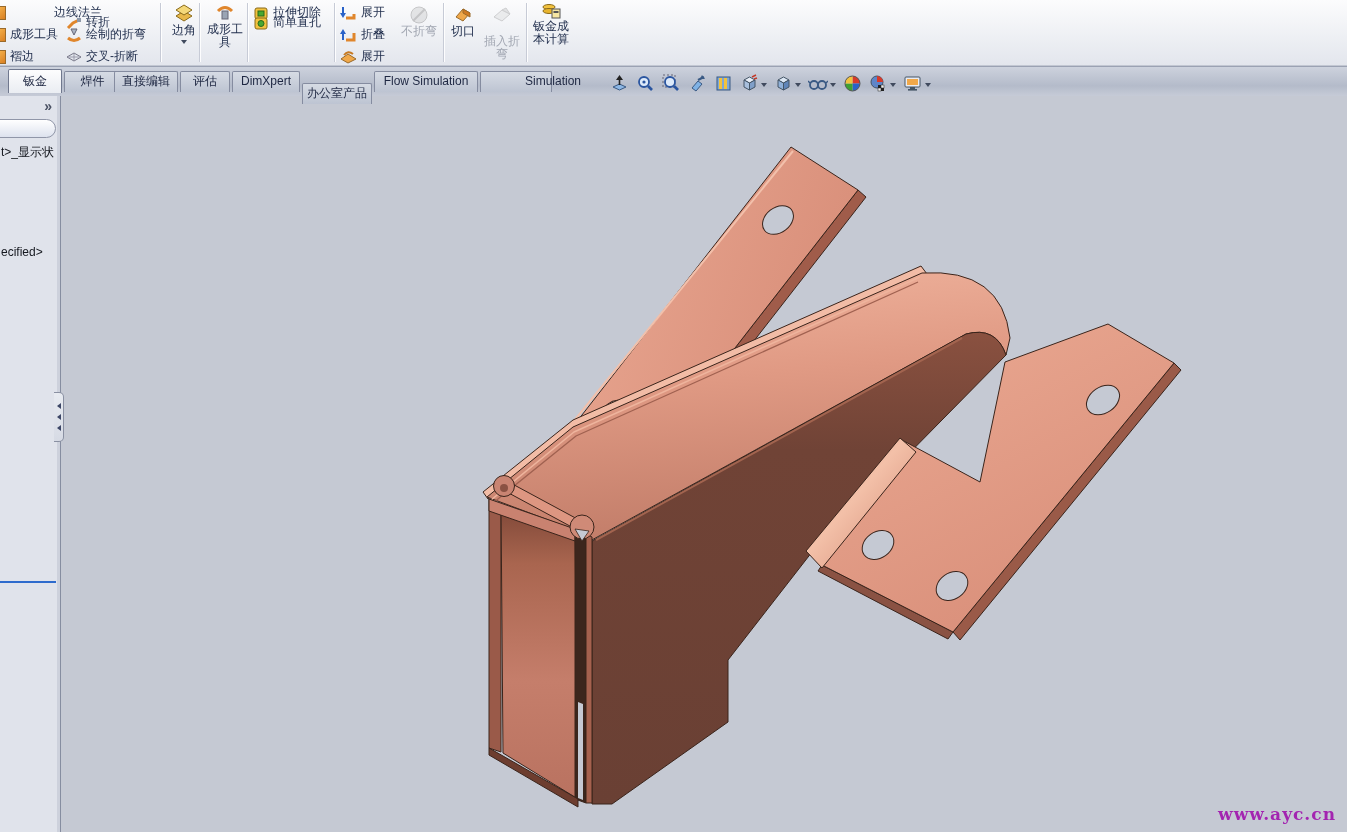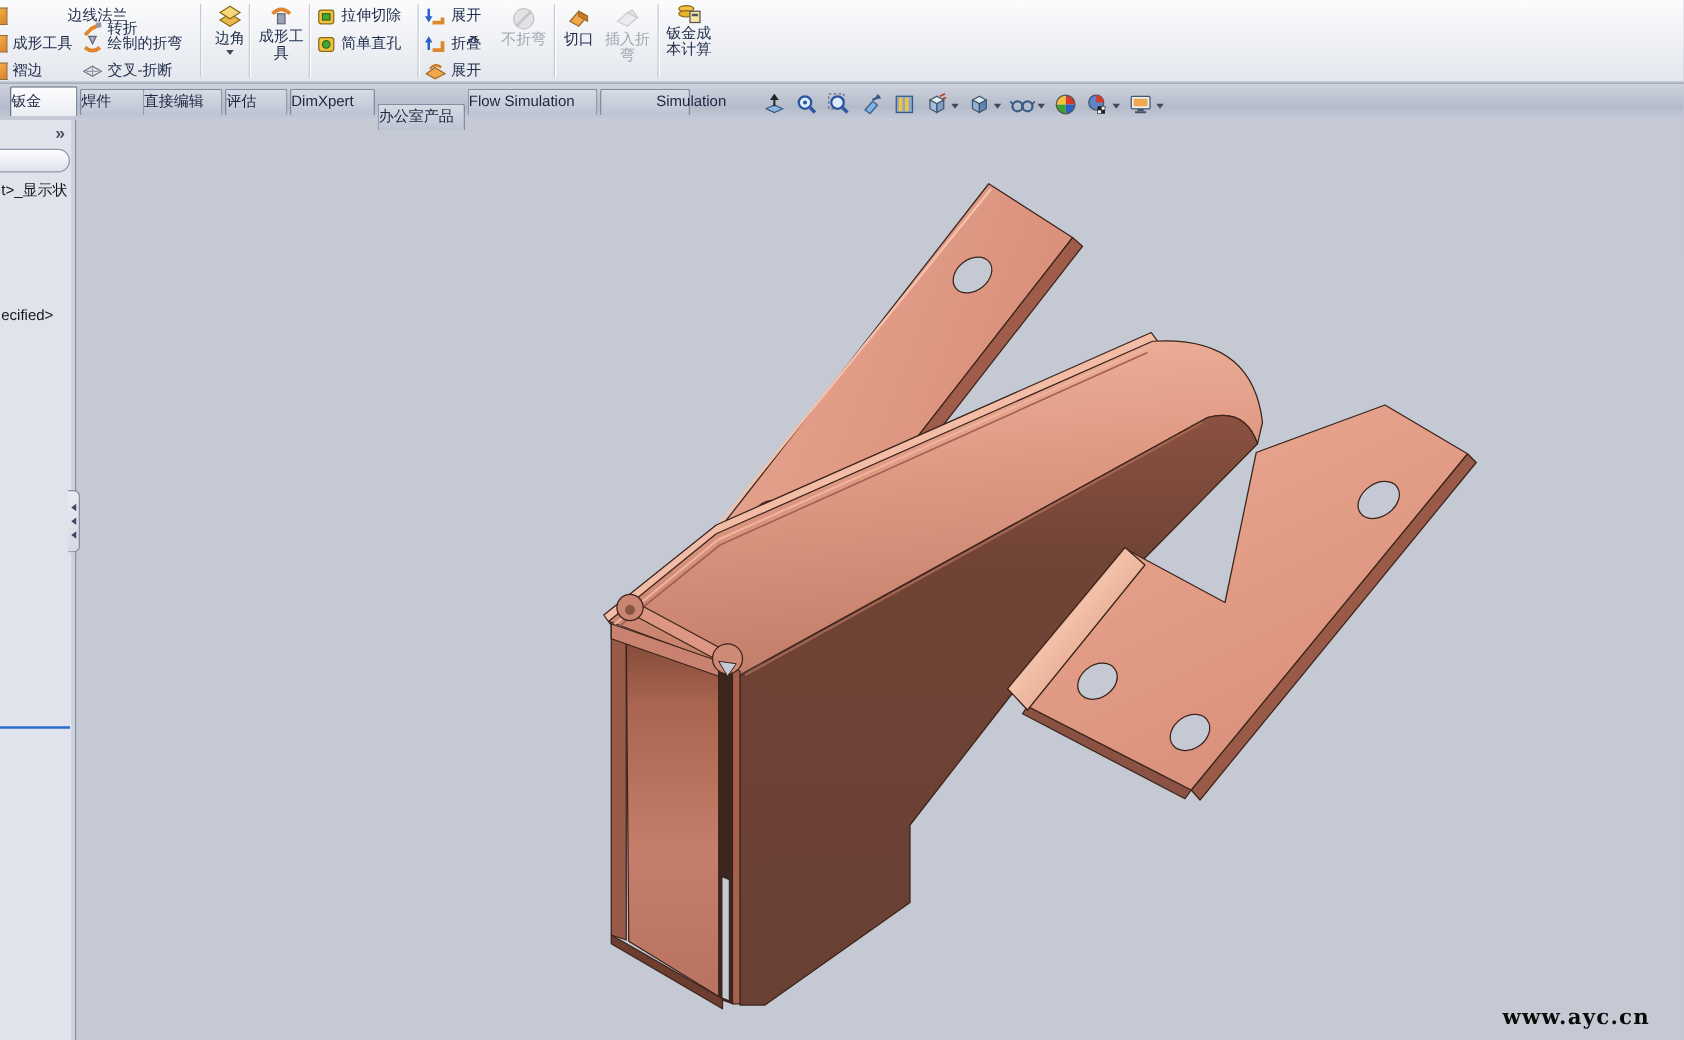--- a/index.html
+++ b/index.html
@@ -23,43 +23,43 @@
   .disabled svg { opacity:.45; filter:grayscale(.9); }
   .dd-arrow { width:0; height:0; border-left:3px solid transparent; border-right:3px solid transparent; border-top:4px solid #404a5e; margin-top:3px; }
   .sliver { width:7px; height:14px; background:linear-gradient(135deg,#f4b04a,#d97f22); border:1px solid #9a6a2a; border-left:none; }
   
   .tabbar {
     position:absolute; top:66px; left:0; width:1347px; height:30px;
     background:linear-gradient(#cdd2dd, #b4bbca 65%, #c6cbd7);
     border-top:1px solid #9ba2b3; z-index:5;
   }
   .tab {
-    position:absolute; top:4px; height:21px; line-height:19px; text-align:left;
+    position:absolute; top:4px; height:21px; line-height:19px; text-align:center;
     font-size:12px; color:#1e2742;
     background:linear-gradient(#d6dbe4,#bdc4d2);
     border:1px solid #858ca0; border-bottom:none; border-radius:2px 2px 0 0;
   }
   .tab.active {
     top:2px; height:24px; line-height:22px;
     background:linear-gradient(#fdfdfe,#eaedf2);
     border-color:#70788e; z-index:2;
   }
   
   .headsup {
     position:absolute; left:606px; top:70px; height:26px; z-index:7;
     display:flex; align-items:center; gap:7px; padding:0 4px;
   }
   .hicon { display:flex; align-items:center; gap:2px; cursor:default; }
   
   .viewport { position:absolute; top:96px; left:0; width:1347px; height:736px; background:#c5c9d3; }
   .scene { position:absolute; top:0; left:0; }
   .watermark {
-    position:absolute; right:27px; bottom:8px;
+    position:absolute; right:11px; bottom:8px;
     font-family:"DejaVu Serif","Liberation Serif",serif; font-weight:bold;
-    font-size:17px; letter-spacing:1px; color:#000000; opacity:.95;
+    font-size:17px; letter-spacing:1px; color:#a21caf; opacity:.95;
   }
   
   .panel {
     position:absolute; top:96px; left:0; width:61px; height:736px;
     background:#e0e3eb; z-index:4;
     border-right:1px solid #868da0; box-shadow:inset -3px 0 0 #cdd1dc;
   }
   .panel .chevron { position:absolute; right:8px; top:2px; font-size:14px; color:#4a5163; font-weight:bold; }
   .panel .pill {
     position:absolute; left:-14px; top:23px; width:70px; height:19px;
@@ -141,21 +141,21 @@
 
   <div class="sep" style="left:247px;"></div>
 
   <div class="sbtn" style="left:253px; top:2px;">
     <svg width="16" height="16">
         <rect x="2" y="3" width="12" height="11" rx="2" fill="#f2c23e" stroke="#8a6a1a"></rect>
         <rect x="5" y="6" width="6" height="5" fill="#49a832" stroke="#2a6a1a"></rect>
       </svg>
     <span class="lbl">拉伸切除</span>
   </div>
-  <div class="sbtn" style="left:253px; top:24px;">
+  <div class="sbtn" style="left:253px; top:12px;">
     <svg width="16" height="16">
         <rect x="2" y="3" width="12" height="11" rx="2" fill="#f2c23e" stroke="#8a6a1a"></rect>
         <circle cx="8" cy="8.5" r="3" fill="#49a832" stroke="#2a6a1a"></circle>
       </svg>
     <span class="lbl">简单直孔</span>
   </div>
 
   <div class="sep" style="left:334px;"></div>
 
   <div class="sbtn" style="left:340px; top:2px;">
@@ -193,21 +193,21 @@
   <div class="sep" style="left:443px;"></div>
 
   <div class="bbtn" style="left:447px; top:5px; width:32px;">
     <svg width="20" height="20">
         <polygon points="3,12 10,4 17,8 10,16" fill="#f0a84a" stroke="#9a6a2a"></polygon>
         <polygon points="10,4 17,8 17,12 10,8" fill="#d07a22" stroke="#9a6a2a"></polygon>
       </svg>
     <span class="lbl">切口</span>
   </div>
 
-  <div class="bbtn disabled" style="left:480px; top:5px; width:44px;">
+  <div class="bbtn disabled" style="left:480px; top:5px; width:44px;gap:10px;">
     <svg width="20" height="20">
         <polygon points="2,12 10,5 18,9 10,16" fill="#d8dde6" stroke="#99a"></polygon>
         <polygon points="10,5 18,9 14,3" fill="#c2c8d4" stroke="#99a"></polygon>
       </svg>
     <span class="lbl" style="width:42px;">插入折弯</span>
   </div>
 
   <div class="sep" style="left:526px;"></div>
 
   <div class="bbtn" style="left:529px; top:2px; width:44px;">

